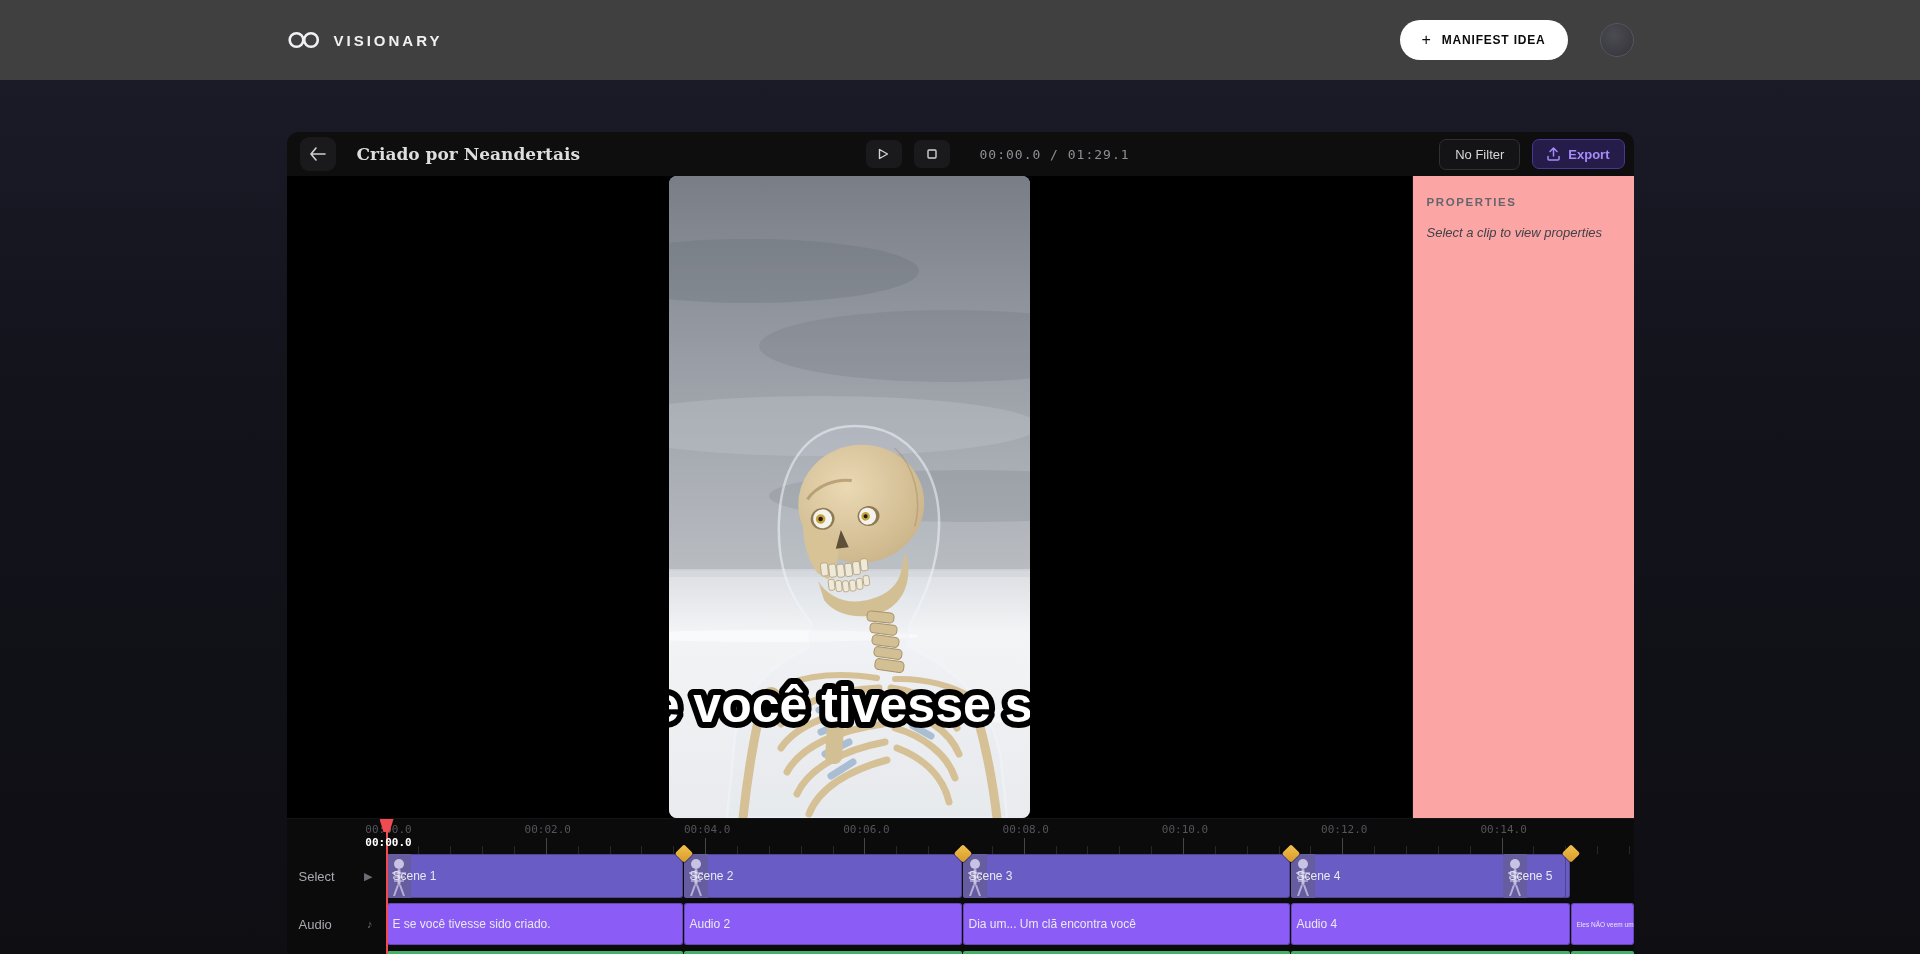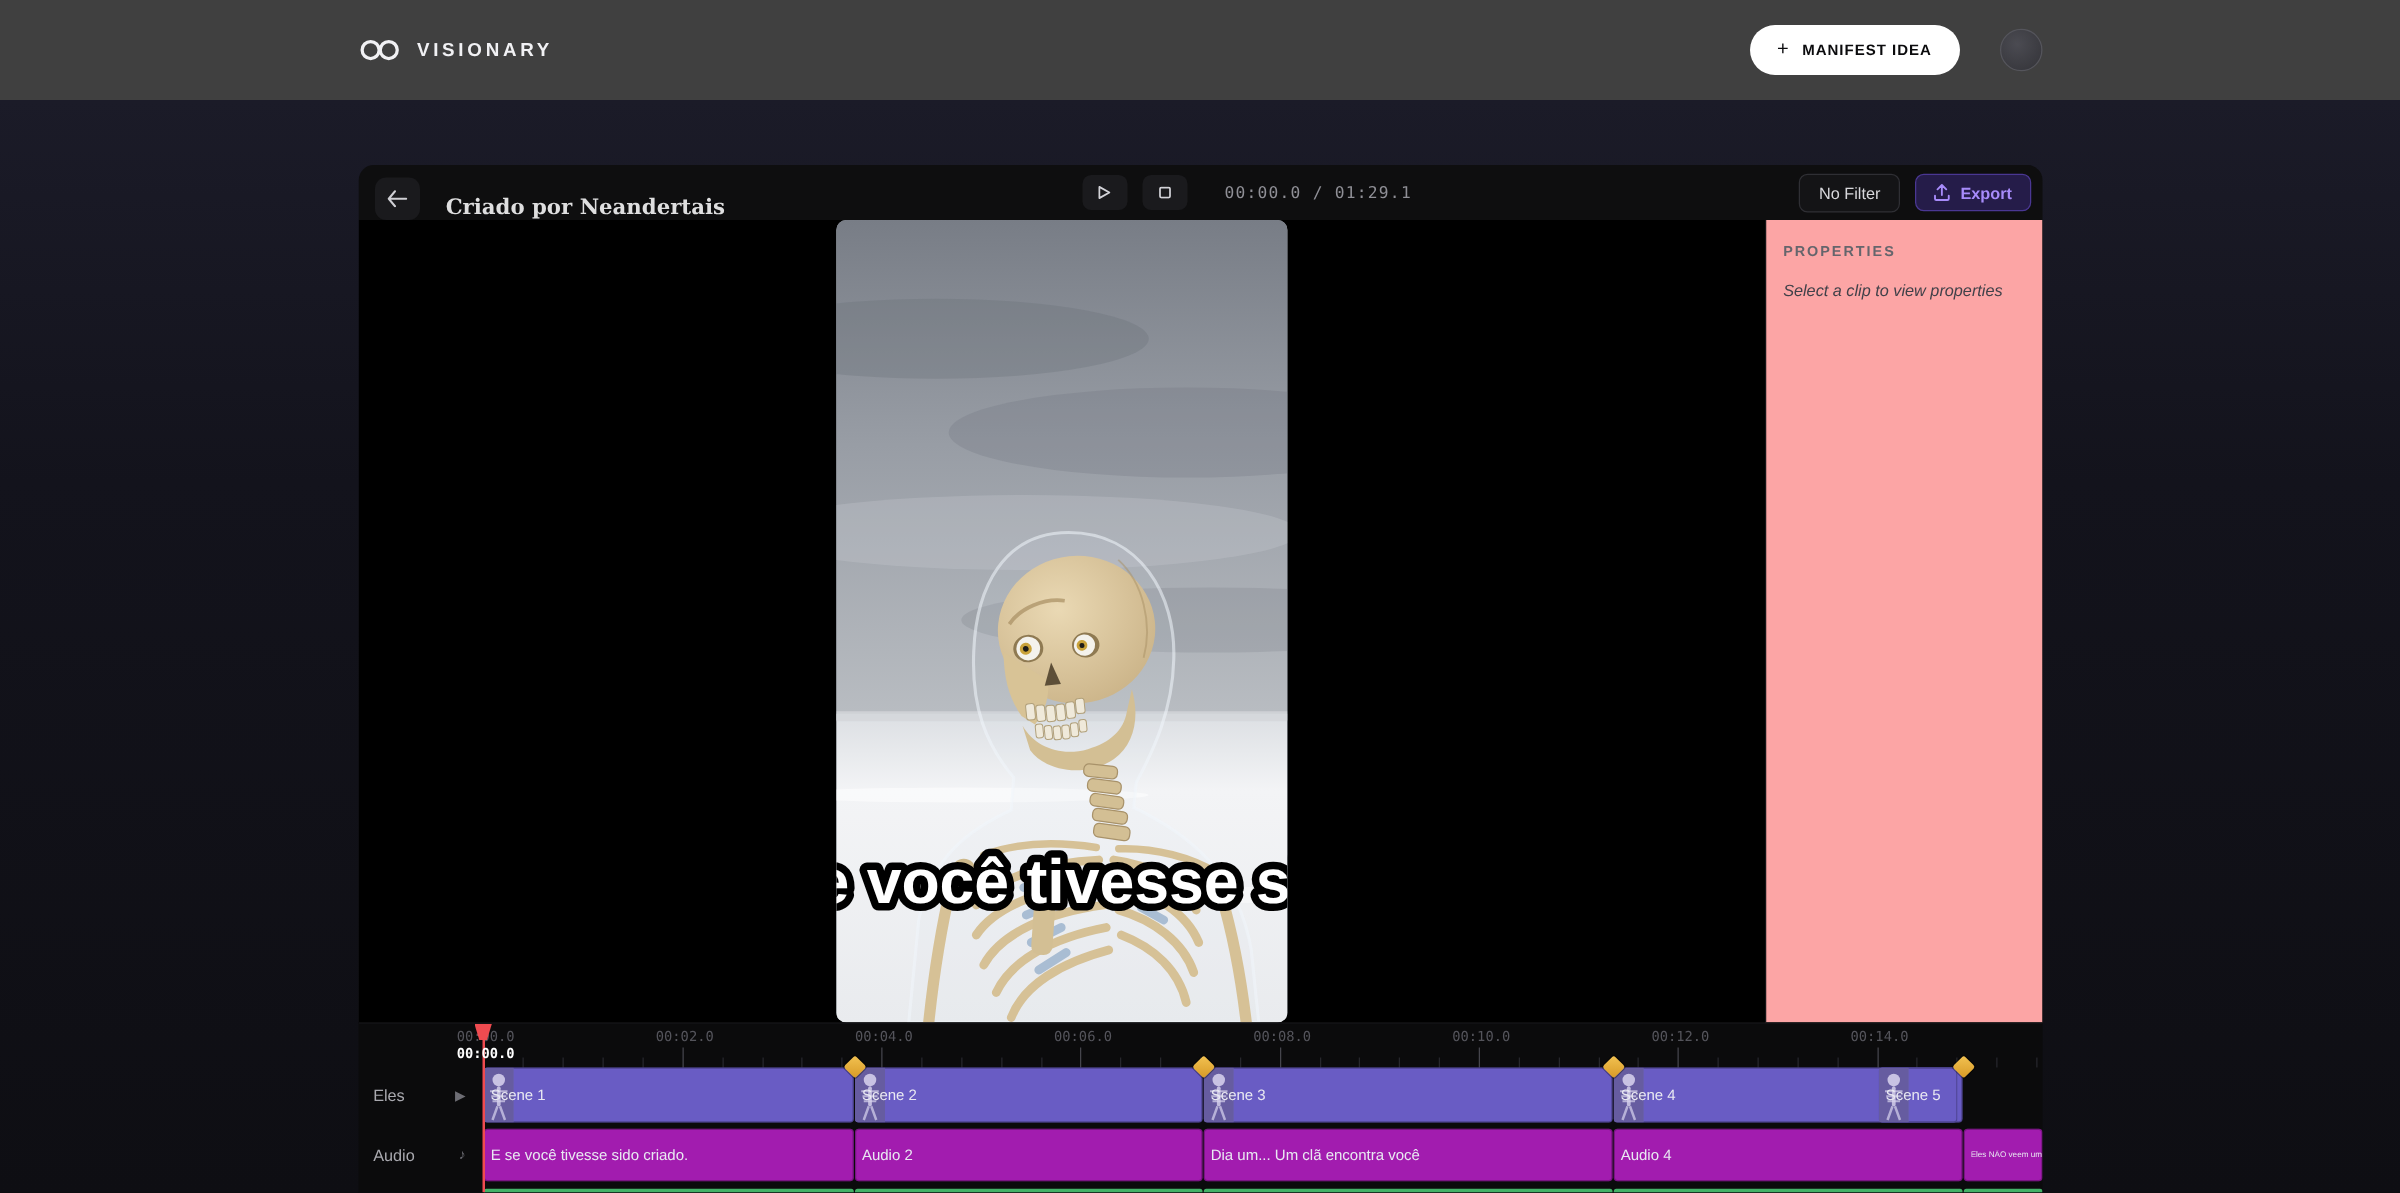--- a/index.html
+++ b/index.html
@@ -18,21 +18,21 @@
   .manifest-plus { font-size:16px; font-weight:400; }
   .avatar { width:34px; height:34px; border-radius:50%; border:1px solid #55555c;
     background:radial-gradient(circle at 40% 35%, #4b4b52, #333338); cursor:pointer; }
 
   
   .page { height:874px; background:linear-gradient(180deg,#1b1b28 0%, #13131c 35%, #0e0e13 100%); }
   .editor { width:1347px; height:822px; margin:0 auto; transform:translateY(52px);
     background:#0e0e0f; border-radius:12px 12px 0 0; display:flex; flex-direction:column; overflow:hidden; }
 
   
-  .editor-header { height:44px; position:relative; display:flex; align-items:flex-end; padding-left:13px; flex-shrink:0; }
+  .editor-header { height:44px; position:relative; display:flex; align-items:center; padding-left:13px; flex-shrink:0; }
   .back-btn { width:36px; height:34px; border:none; border-radius:9px; background:#1a1a1d; color:#cfcfd4;
     display:flex; align-items:center; justify-content:center; cursor:pointer; }
   .proj-title { margin-left:21px; font-family:"DejaVu Serif", serif; font-weight:700; font-size:17px; color:#dededf; }
   .transport { position:absolute; left:579px; top:0; height:44px; display:flex; align-items:center; gap:12px; }
   .tr-btn { width:36px; height:28px; border:none; border-radius:7px; background:#1a1a1d; color:#d2d2d7;
     display:flex; align-items:center; justify-content:center; cursor:pointer; }
   .timecode { margin-left:18px; font-family:"DejaVu Sans Mono", monospace; font-size:13px; letter-spacing:1px; color:#8f8f96; }
   .header-right { position:absolute; right:9px; top:0; height:44px; display:flex; align-items:center; gap:12px; }
   .nofilter-btn { height:31px; padding:0 15px; border-radius:7px; border:1px solid #2f2f34; background:#141416;
     color:#d8d8dc; font-family:"Liberation Sans",sans-serif; font-size:13px; cursor:pointer; }
@@ -64,21 +64,21 @@
   .cur-time { position:absolute; left:2px; top:17px; transform:translateX(-50%);
     font-family:"DejaVu Sans Mono",monospace; font-size:11px; font-weight:700; color:#fff; z-index:7; }
 
   .track-label { position:absolute; left:0; width:100px; display:flex; align-items:center;
     padding-left:12px; color:#a9a9af; font-size:13px; }
   .track-label .ticon { margin-left:auto; margin-right:14px; color:#6d6d74; font-size:11px; }
   .lane { position:absolute; left:100px; right:0; }
 
   .clip { position:absolute; top:0; bottom:0; border-radius:3px; overflow:hidden; cursor:pointer; }
   .video-clip { background:#695cc4; box-shadow:inset 0 0 0 1px rgba(0,0,0,.25); }
-  .audio-clip { background:#a21caf; box-shadow:inset 0 0 0 1px rgba(0,0,0,.25); }
+  .audio-clip { background:#8b5cf6; box-shadow:inset 0 0 0 1px rgba(0,0,0,.25); }
   .clip-label { position:absolute; left:6px; top:50%; transform:translateY(-50%);
     color:#e9e9f2; font-size:12px; white-space:nowrap; z-index:2; }
   .clip-label.tiny { font-size:6.5px; max-width:95%; overflow:hidden; }
   .thumb { position:absolute; left:0; top:0; bottom:0; width:24px; z-index:1; }
   .thumb svg { display:block; width:24px; height:100%; }
 
   .diamond { position:absolute; top:-7px; width:13px; height:13px; transform:translateX(-50%) rotate(45deg);
     background:linear-gradient(135deg,#f2c252,#d89a26); border-radius:2px; z-index:4;
     box-shadow:0 0 0 1px rgba(0,0,0,.35); cursor:pointer; }
   .music-seg { position:absolute; top:0; height:4px; background:#43b167; border-radius:2px 2px 0 0; cursor:pointer; }
@@ -326,21 +326,21 @@
           <span class="ruler-label" style="left: 161.3px;">00:02.0</span>
           <span class="ruler-label" style="left: 320.6px;">00:04.0</span>
           <span class="ruler-label" style="left: 479.9px;">00:06.0</span>
           <span class="ruler-label" style="left: 639.2px;">00:08.0</span>
           <span class="ruler-label" style="left: 798.5px;">00:10.0</span>
           <span class="ruler-label" style="left: 957.8px;">00:12.0</span>
           <span class="ruler-label" style="left: 1117.1px;">00:14.0</span>
         </div>
 
       <div class="track-label" style="top:35px; height:44px;">
-        <span>Eles</span>
+        <span>Select</span>
         <span class="ticon">▶</span>
       </div>
       <div class="lane" id="video-lane" style="top:35px; height:44px;">
           <div class="clip video-clip" style="left: 0px; width: 296px;">
             <div class="thumb">
   <svg viewBox="0 0 24 44" preserveAspectRatio="none">
     <rect width="24" height="44" fill="#7d74b5"></rect>
     <rect width="24" height="44" fill="#4c4188" opacity=".45"></rect>
     <circle cx="12" cy="10" r="5" fill="#d9d4ee" opacity=".85"></circle>
     <rect x="10.5" y="15" width="3" height="16" rx="1.5" fill="#d9d4ee" opacity=".8"></rect>

